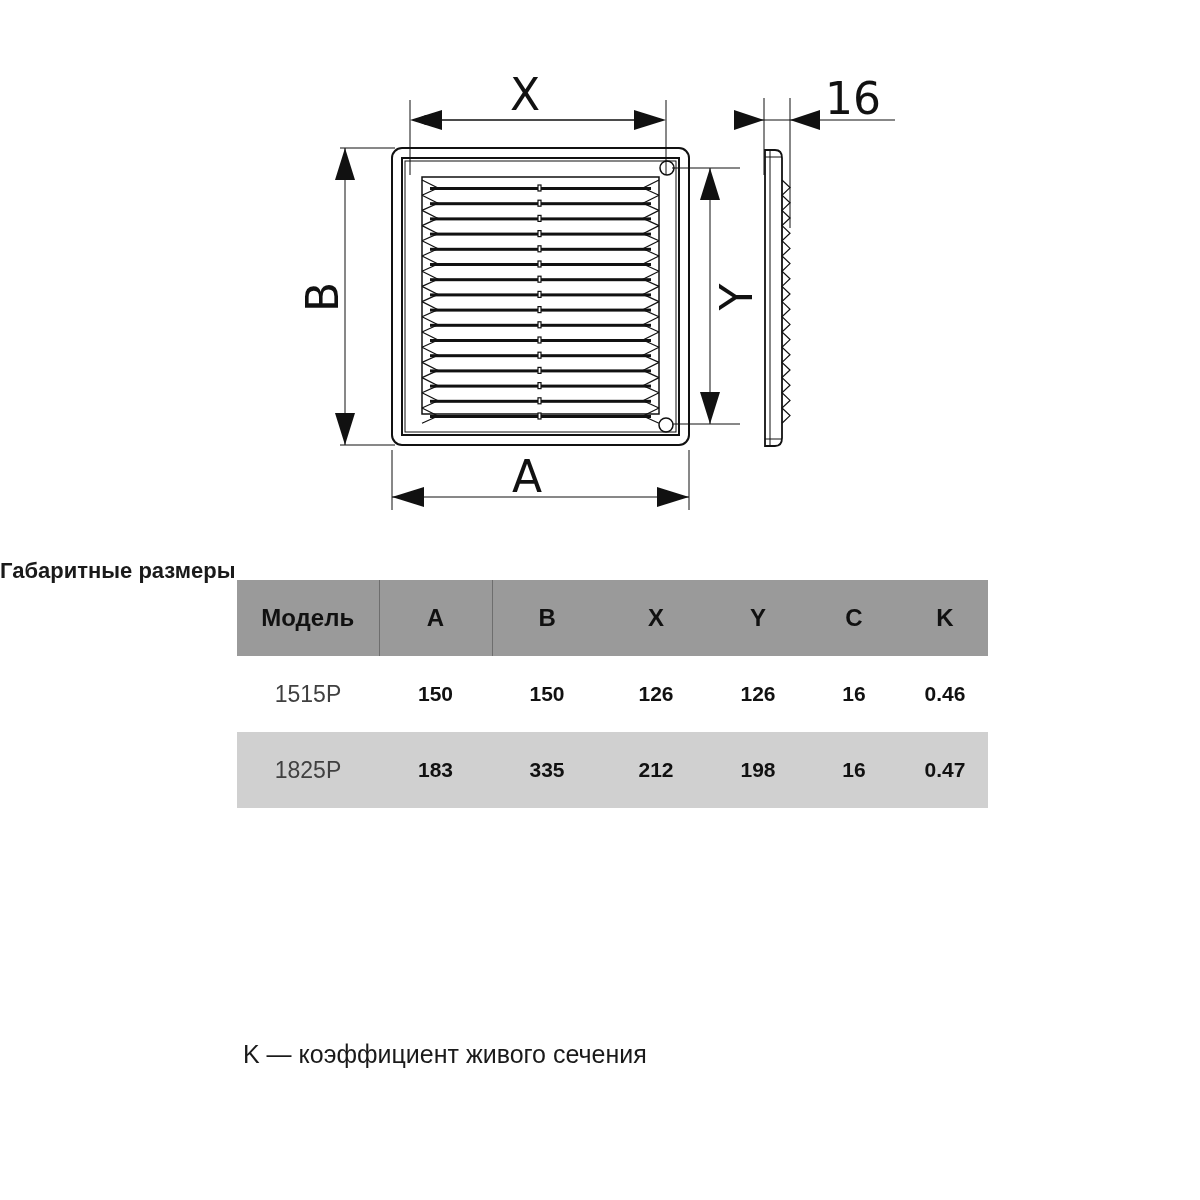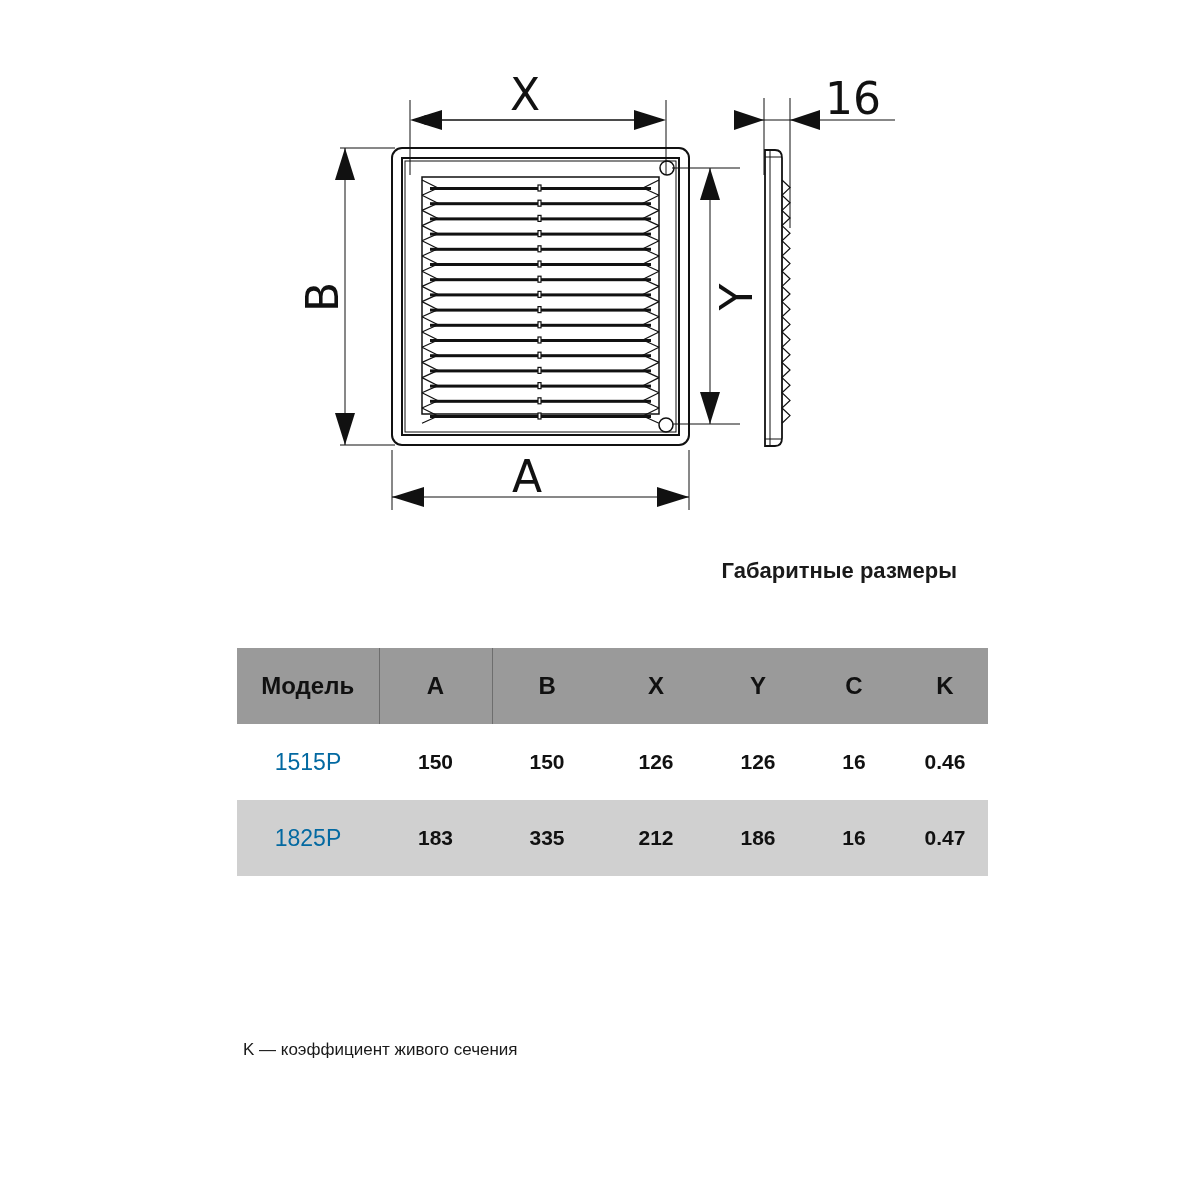--- a/index.html
+++ b/index.html
@@ -1,26 +1,26 @@
 <!DOCTYPE html>
 <html><head>
   <meta charset="utf-8">
   <style>
     html, body { margin: 0; padding: 0; background: #ffffff; }
     body { width: 1200px; height: 1200px; position: relative; overflow: hidden; font-family: "Liberation Sans", "DejaVu Sans", sans-serif; color: #111; }
     #drawing { position: absolute; left: 0; top: 0; width: 1200px; height: 540px; }
     .dim-label { font-family: "DejaVu Sans", sans-serif; font-size: 44px; fill: #111; }
-    .title { position: absolute; left: 0; width: 957px; top: 558px; text-align: right; font-weight: bold; font-size: 22px; color: #1a1a1a; }
-    table.dims { position: absolute; left: 237px; top: 648px; width: 751px; border-collapse: collapse; table-layout: fixed; }
+    .title { position: absolute; left: 0; width: 957px; top: 558px; text-align: left; font-weight: bold; font-size: 22px; color: #1a1a1a; }
+    table.dims { position: absolute; left: 237px; top: 580px; width: 751px; border-collapse: collapse; table-layout: fixed; }
     table.dims th { background: #9a9a9a; height: 76px; font-size: 24px; font-weight: bold; color: #111; padding: 0; }
     table.dims th.sep { border-right: 1px solid #6e6e6e; }
     table.dims td { height: 76px; text-align: center; font-size: 21px; font-weight: bold; color: #111; padding: 0; }
-    table.dims td.model { font-weight: normal; color: #0369a1; font-size: 23px; }
+    table.dims td.model { font-weight: normal; color: #404040; font-size: 23px; }
     table.dims tr.alt td { background: #d0d0d0; }
-    .footnote { position: absolute; left: 243px; top: 1040px; font-size: 17px; color: #1a1a1a; }
+    .footnote { position: absolute; left: 243px; top: 1040px; font-size: 25px; color: #1a1a1a; }
   </style>
 </head>
 <body>
 
 <svg id="drawing" viewBox="0 0 1200 540" xmlns="http://www.w3.org/2000/svg">
   <defs>
     <marker id="arr" markerWidth="12" markerHeight="10" refX="12" refY="5" orient="auto" markerUnits="userSpaceOnUse">
       <path d="M0,0 L12,5 L0,10 z" fill="#111"></path>
     </marker>
   </defs>
@@ -175,20 +175,20 @@
       <td>126</td>
       <td>126</td>
       <td>16</td>
       <td>0.46</td>
     </tr>
     <tr class="alt">
       <td class="model">1825P</td>
       <td>183</td>
       <td>335</td>
       <td>212</td>
-      <td>186</td>
+      <td>198</td>
       <td>16</td>
       <td>0.47</td>
     </tr>
   </tbody>
 </table>
 
 <div class="footnote">K — коэффициент живого сечения</div>
 
 </body></html>

